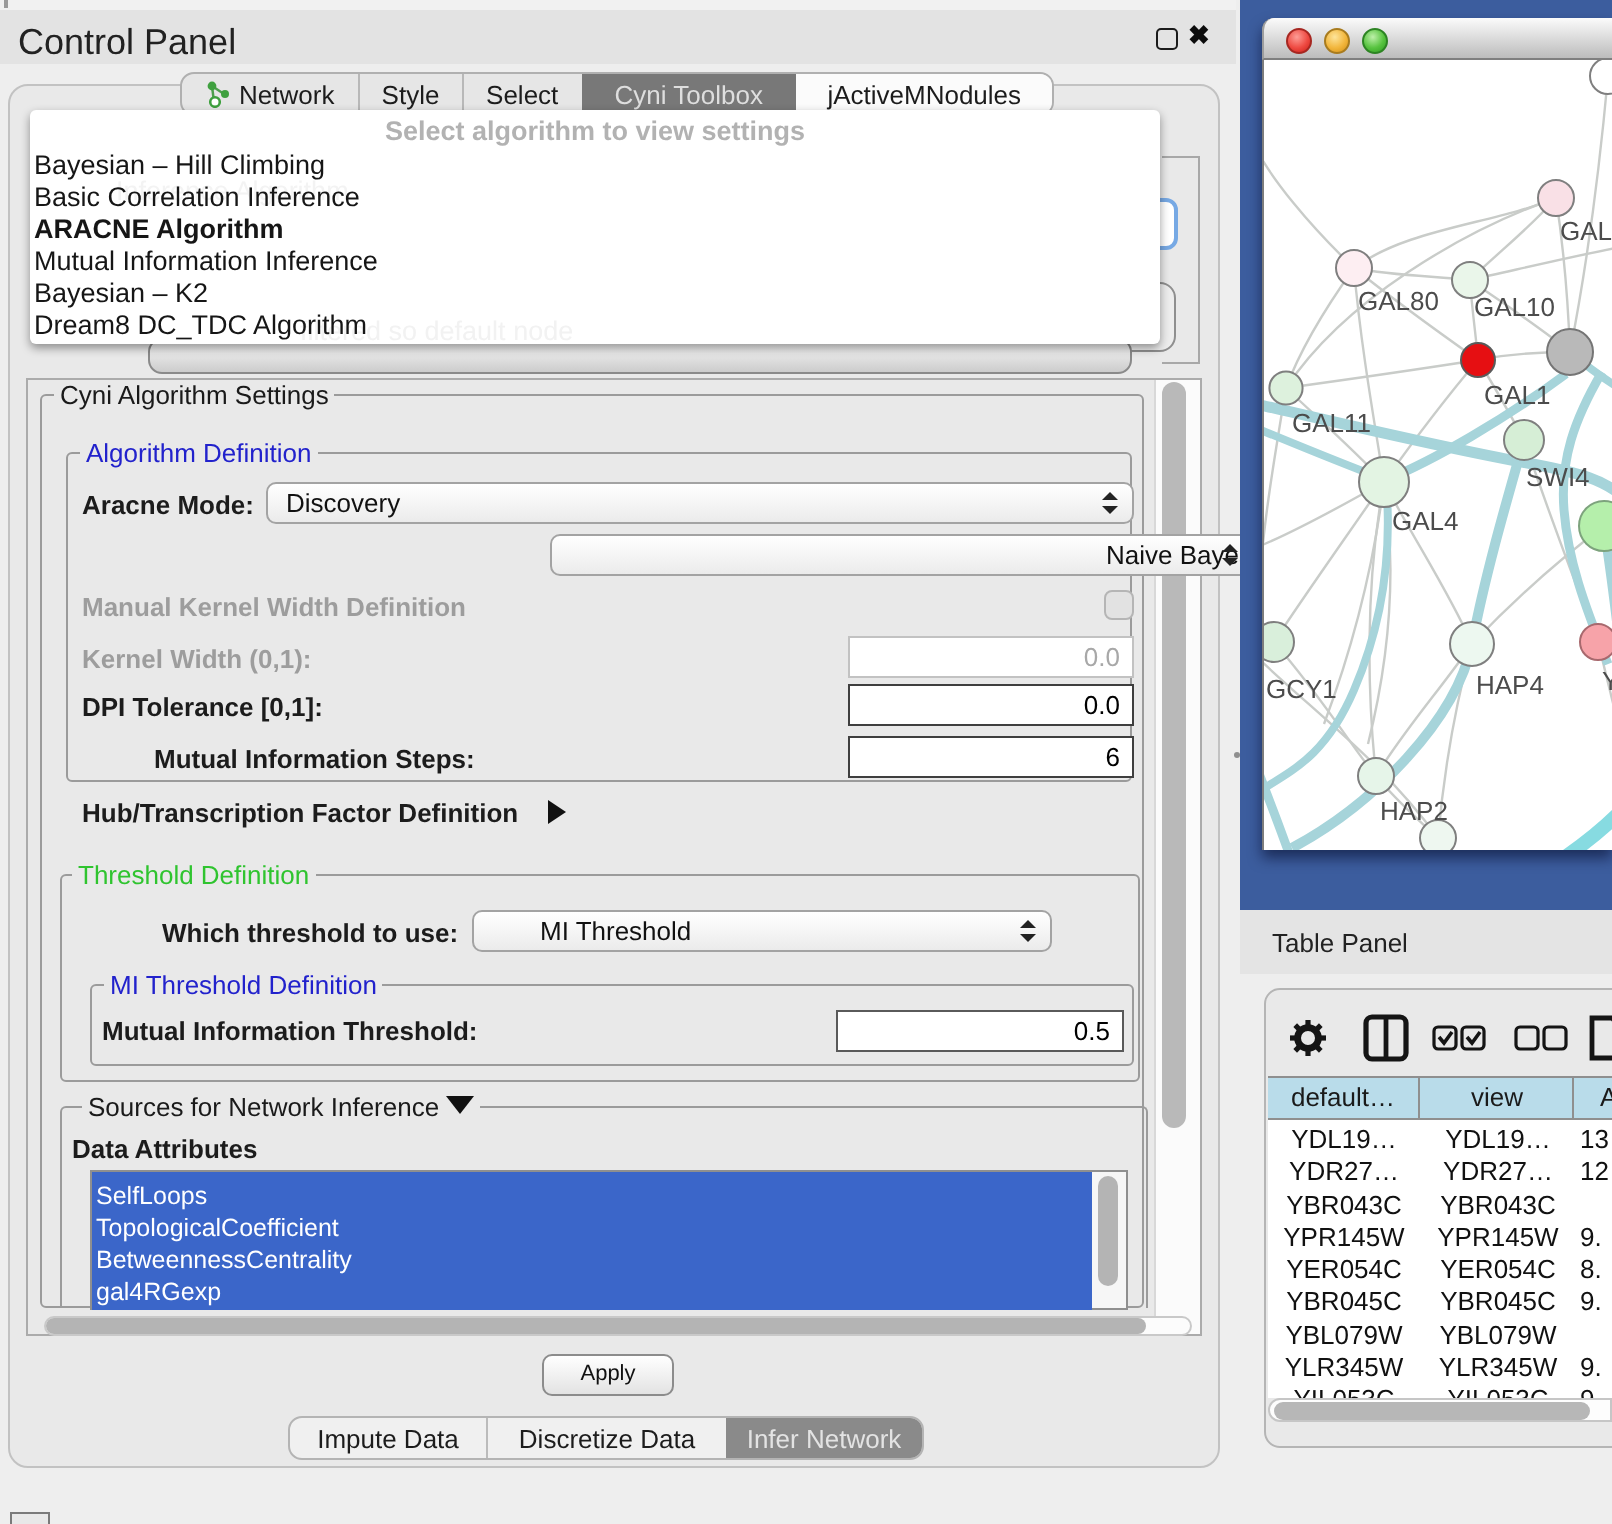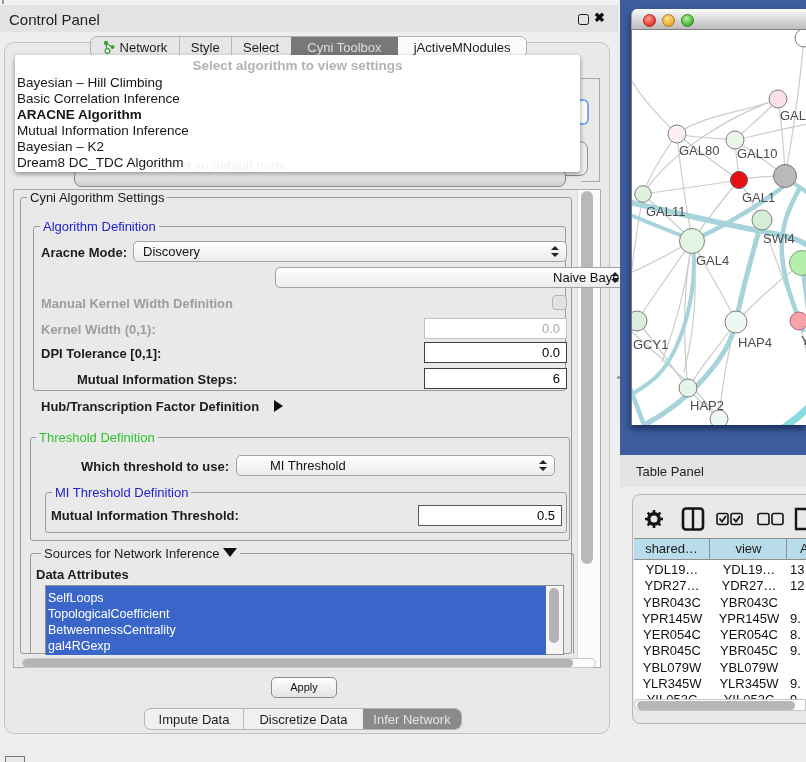--- a/index.html
+++ b/index.html
@@ -17,21 +17,21 @@
 .spin .dn { border-top:4.5px solid #222; }
 .field { position:absolute; height:21px; background:#fff; font-size:13px; text-align:right; padding-right:6px; line-height:19px; }
 .titem { display:flex; align-items:center; justify-content:center; height:100%; }
 </style>
 </head>
 <body>
 <div id="stage">
 
 <div class="abs" style="left:0;top:0;width:618px;height:5px;background:#f1f1f1;"></div>
 <div class="abs" style="left:0;top:5px;width:618px;height:27px;background:#e3e3e3;"></div>
-<div class="abs" style="left:9px;top:11px;font-size:15px;color:#222;">Control Panel</div>
+<div class="abs" style="left:9px;top:11px;font-size:18px;color:#222;">Control Panel</div>
 <div class="abs" style="left:578px;top:14px;width:11px;height:11px;border:1.7px solid #1b1b1b;border-radius:2.5px;"></div>
 <div class="abs" style="left:594px;top:10px;font-size:13px;font-weight:bold;color:#0c0c0c;">✖</div>
 <div class="abs" style="left:2px;top:0;width:2px;height:4px;background:#9a9a9a;"></div>
 
 <div class="abs" style="left:4px;top:42px;width:606px;height:692px;background:#e9e9e9;border:1px solid #c2c2c2;border-radius:10px;"></div>
 
 <div class="abs" style="left:90px;top:36px;width:437px;height:22px;display:flex;font-size:13px;color:#1c1c1c;border:1px solid #b0b0b0;border-radius:7px;overflow:hidden;background:#e6e6e6;align-items:flex-end;">
   <div class="titem" style="width:89px;border-right:1px solid #b8b8b8;">
     <svg width="13" height="14" viewBox="0 0 13 14" style="margin-right:4px;">
           <line x1="3" y1="3" x2="9" y2="7" stroke="#4d9e4d" stroke-width="1.2"></line>
@@ -80,21 +80,21 @@
 <div class="field" style="left:424px;top:342px;width:143px;border:1px solid #3f3f3f;color:#000;">0.0</div>
 <div class="fl" style="left:41px;top:372px;padding-left:36px;">Mutual Information Steps:</div>
 <div class="field" style="left:424px;top:368px;width:143px;border:1px solid #3f3f3f;color:#000;">6</div>
 
 <div class="abs" style="left:41px;top:399px;font-size:13px;font-weight:bold;color:#1c1c1c;">Hub/Transcription Factor Definition</div>
 <div class="abs" style="left:274px;top:400px;width:0;height:0;border-top:6.5px solid transparent;border-bottom:6.5px solid transparent;border-left:9px solid #111;"></div>
 
 <div class="groupbox" style="left:30px;top:437px;width:540px;height:104px;"></div>
 <div class="gtitle" style="left:36px;top:430px;color:#2fc42f;">Threshold Definition</div>
 <div class="fl" style="left:81px;top:459px;">Which threshold to use:</div>
-<div class="combo" style="left:236px;top:455px;width:319px;padding-left:33px;">MI Threshold<span class="spin">
+<div class="combo" style="left:236px;top:455px;width:290px;padding-left:33px;">MI Threshold<span class="spin">
         <i class="up"></i>
         <i class="dn"></i>
       </span></div>
 <div class="groupbox" style="left:45px;top:492px;width:522px;height:41px;"></div>
 <div class="gtitle" style="left:52px;top:485px;color:#2222cc;">MI Threshold Definition</div>
 <div class="fl" style="left:51px;top:508px;">Mutual Information Threshold:</div>
 <div class="field" style="left:418px;top:505px;width:144px;border:1px solid #5a5a5a;color:#000;">0.5</div>
 
 <div class="groupbox" style="left:30px;top:553px;width:544px;height:101px;border-bottom:none;border-radius:3px 3px 0 0;"></div>
 <div class="gtitle" style="left:41px;top:546px;color:#1a1a1a;">Sources for Network Inference <span style="display:inline-block;vertical-align:1px;width:0;height:0;border-left:7px solid transparent;border-right:7px solid transparent;border-top:9px solid #111;"></span></div>
@@ -235,21 +235,21 @@
         <rect x="91" y="8.5" width="11" height="11" rx="2"></rect>
     <path d="M79.5,13.5 l2.5,3 l4,-5.5" stroke-width="1.8"></path>
         <path d="M93.5,13.5 l2.5,3 l4,-5.5" stroke-width="1.8"></path>
     <rect x="118" y="8.5" width="11" height="11" rx="2"></rect>
         <rect x="132" y="8.5" width="11" height="11" rx="2"></rect>
   </g>
   <path d="M156,4 h10 l5,5 v15 h-15 z" fill="none" stroke="#151515" stroke-width="2.4"></path>
 </svg>
 
 <div class="abs" style="left:634px;top:538px;width:172px;height:22px;background:#b9dcea;border-top:1px solid #8f8f8f;border-bottom:1px solid #8f8f8f;"></div>
-<div class="abs" style="left:634px;top:539px;width:76px;height:20px;border-right:1px solid #8f8f8f;font-size:13px;color:#1a1a1a;text-align:center;line-height:20px;">shared…</div>
+<div class="abs" style="left:634px;top:539px;width:76px;height:20px;border-right:1px solid #8f8f8f;font-size:13px;color:#1a1a1a;text-align:center;line-height:20px;">default…</div>
 <div class="abs" style="left:711px;top:539px;width:76px;height:20px;border-right:1px solid #8f8f8f;font-size:13px;color:#1a1a1a;text-align:center;line-height:20px;">view</div>
 <div class="abs" style="left:788px;top:539px;width:18px;height:20px;font-size:13px;color:#1a1a1a;padding-left:12px;line-height:20px;">A</div>
 
 <div class="abs" style="left:634px;top:560px;width:172px;height:139px;background:#fff;overflow:hidden;">
   <div style="position:absolute;left:0;top:2px;width:76px;font-size:13px;line-height:16.3px;text-align:center;color:#111;">YDL19…<br>YDR27…<br>YBR043C<br>YPR145W<br>YER054C<br>YBR045C<br>YBL079W<br>YLR345W<br>YIL053C</div>
   <div style="position:absolute;left:77px;top:2px;width:76px;font-size:13px;line-height:16.3px;text-align:center;color:#111;">YDL19…<br>YDR27…<br>YBR043C<br>YPR145W<br>YER054C<br>YBR045C<br>YBL079W<br>YLR345W<br>YIL053C</div>
   <div style="position:absolute;left:156px;top:2px;width:30px;font-size:13px;line-height:16.3px;color:#111;">13<br>12<br>&nbsp;<br>9.<br>8.<br>9.<br>&nbsp;<br>9.<br>9.</div>
 </div>
 
 <div class="abs" style="left:634px;top:699px;width:172px;height:12px;background:#fdfdfd;border:1px solid #c6c6c6;border-radius:6px 0 0 6px;"></div>

